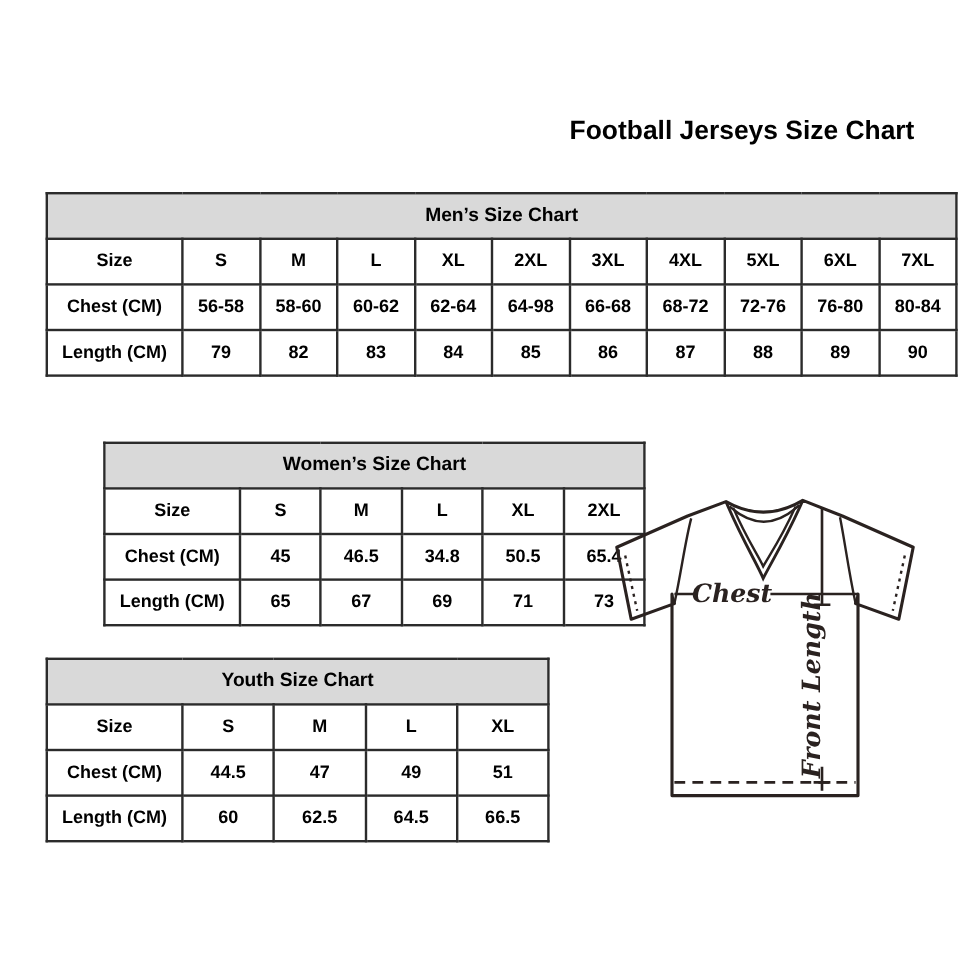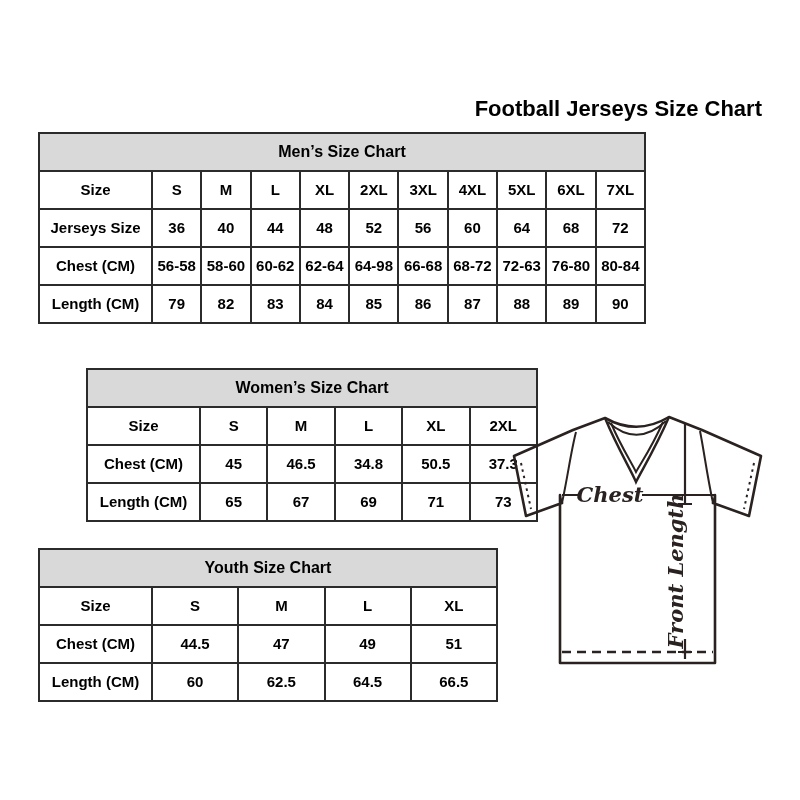--- a/index.html
+++ b/index.html
@@ -6,23 +6,23 @@
   body{
     width:800px;height:800px;position:relative;background:#ffffff;
     font-family:"Liberation Sans","DejaVu Sans",sans-serif;
     color:#000;
   }
   .page-title{
     position:absolute;left:38px;top:96px;width:724px;
     text-align:right;font-size:22px;font-weight:bold;letter-spacing:0px;
   }
   .tbl-wrap{position:absolute;}
-  #tbl-mens{left:38px;top:132px;width:608px;}
+  #tbl-mens{left:38px;top:160px;width:760px;}
   #tbl-womens{left:38px;top:368px;width:452px;padding-left:48px;}
-  #tbl-youth{left:38px;top:548px;width:460px;}
+  #tbl-youth{left:38px;top:548px;width:420px;}
   table.size-table{
     border-collapse:collapse;width:100%;table-layout:fixed;
   }
   table.size-table td{
     border:2px solid #2b2b2b;height:36px;padding:0 2px;
     text-align:center;vertical-align:middle;
     font-weight:bold;font-size:15px;line-height:1.1;
     overflow:hidden;white-space:nowrap;
   }
   table.size-table td.title-cell{
@@ -66,42 +66,29 @@
           <td>L</td>
           <td>XL</td>
           <td>2XL</td>
           <td>3XL</td>
           <td>4XL</td>
           <td>5XL</td>
           <td>6XL</td>
           <td>7XL</td>
         </tr>
         <tr>
-          <td>Jerseys Size</td>
-          <td>36</td>
-          <td>40</td>
-          <td>44</td>
-          <td>48</td>
-          <td>52</td>
-          <td>56</td>
-          <td>60</td>
-          <td>64</td>
-          <td>68</td>
-          <td>72</td>
-        </tr>
-        <tr>
           <td>Chest (CM)</td>
           <td>56-58</td>
           <td>58-60</td>
           <td>60-62</td>
           <td>62-64</td>
           <td>64-98</td>
           <td>66-68</td>
           <td>68-72</td>
-          <td>72-63</td>
+          <td>72-76</td>
           <td>76-80</td>
           <td>80-84</td>
         </tr>
         <tr>
           <td>Length (CM)</td>
           <td>79</td>
           <td>82</td>
           <td>83</td>
           <td>84</td>
           <td>85</td>
@@ -136,21 +123,21 @@
           <td>L</td>
           <td>XL</td>
           <td>2XL</td>
         </tr>
         <tr>
           <td>Chest (CM)</td>
           <td>45</td>
           <td>46.5</td>
           <td>34.8</td>
           <td>50.5</td>
-          <td>37.3</td>
+          <td>65.4</td>
         </tr>
         <tr>
           <td>Length (CM)</td>
           <td>65</td>
           <td>67</td>
           <td>69</td>
           <td>71</td>
           <td>73</td>
         </tr>
       </tbody>

